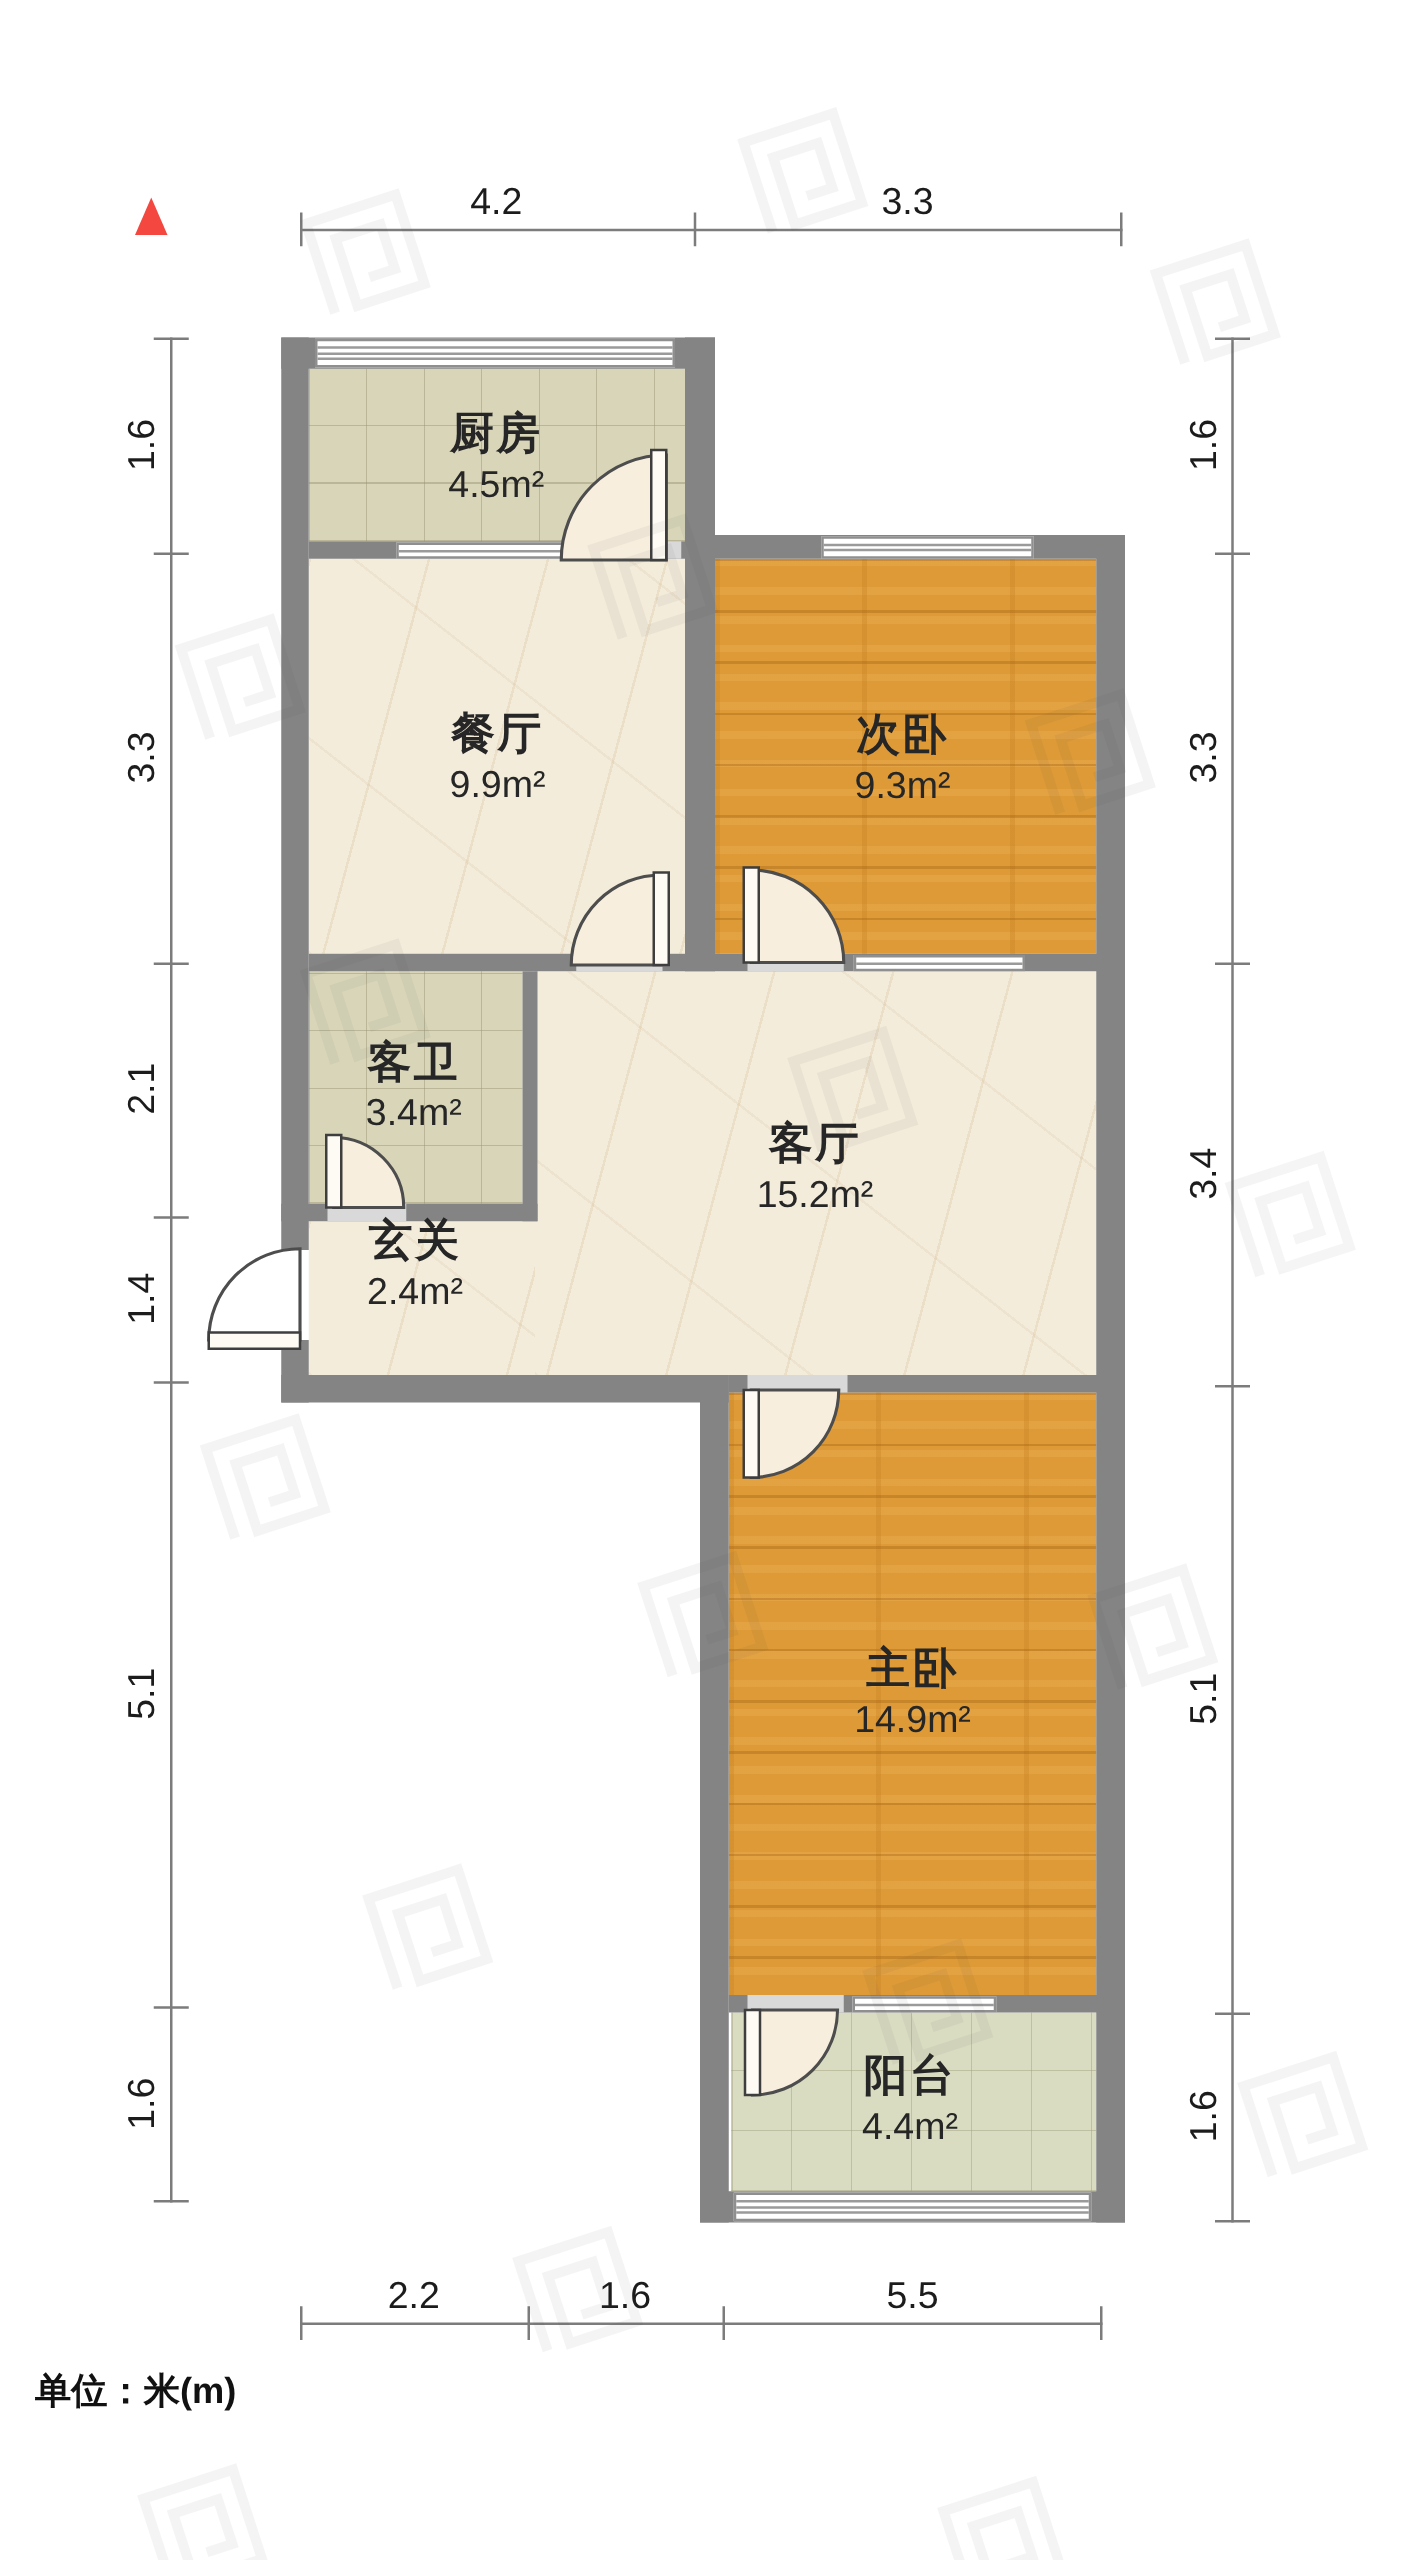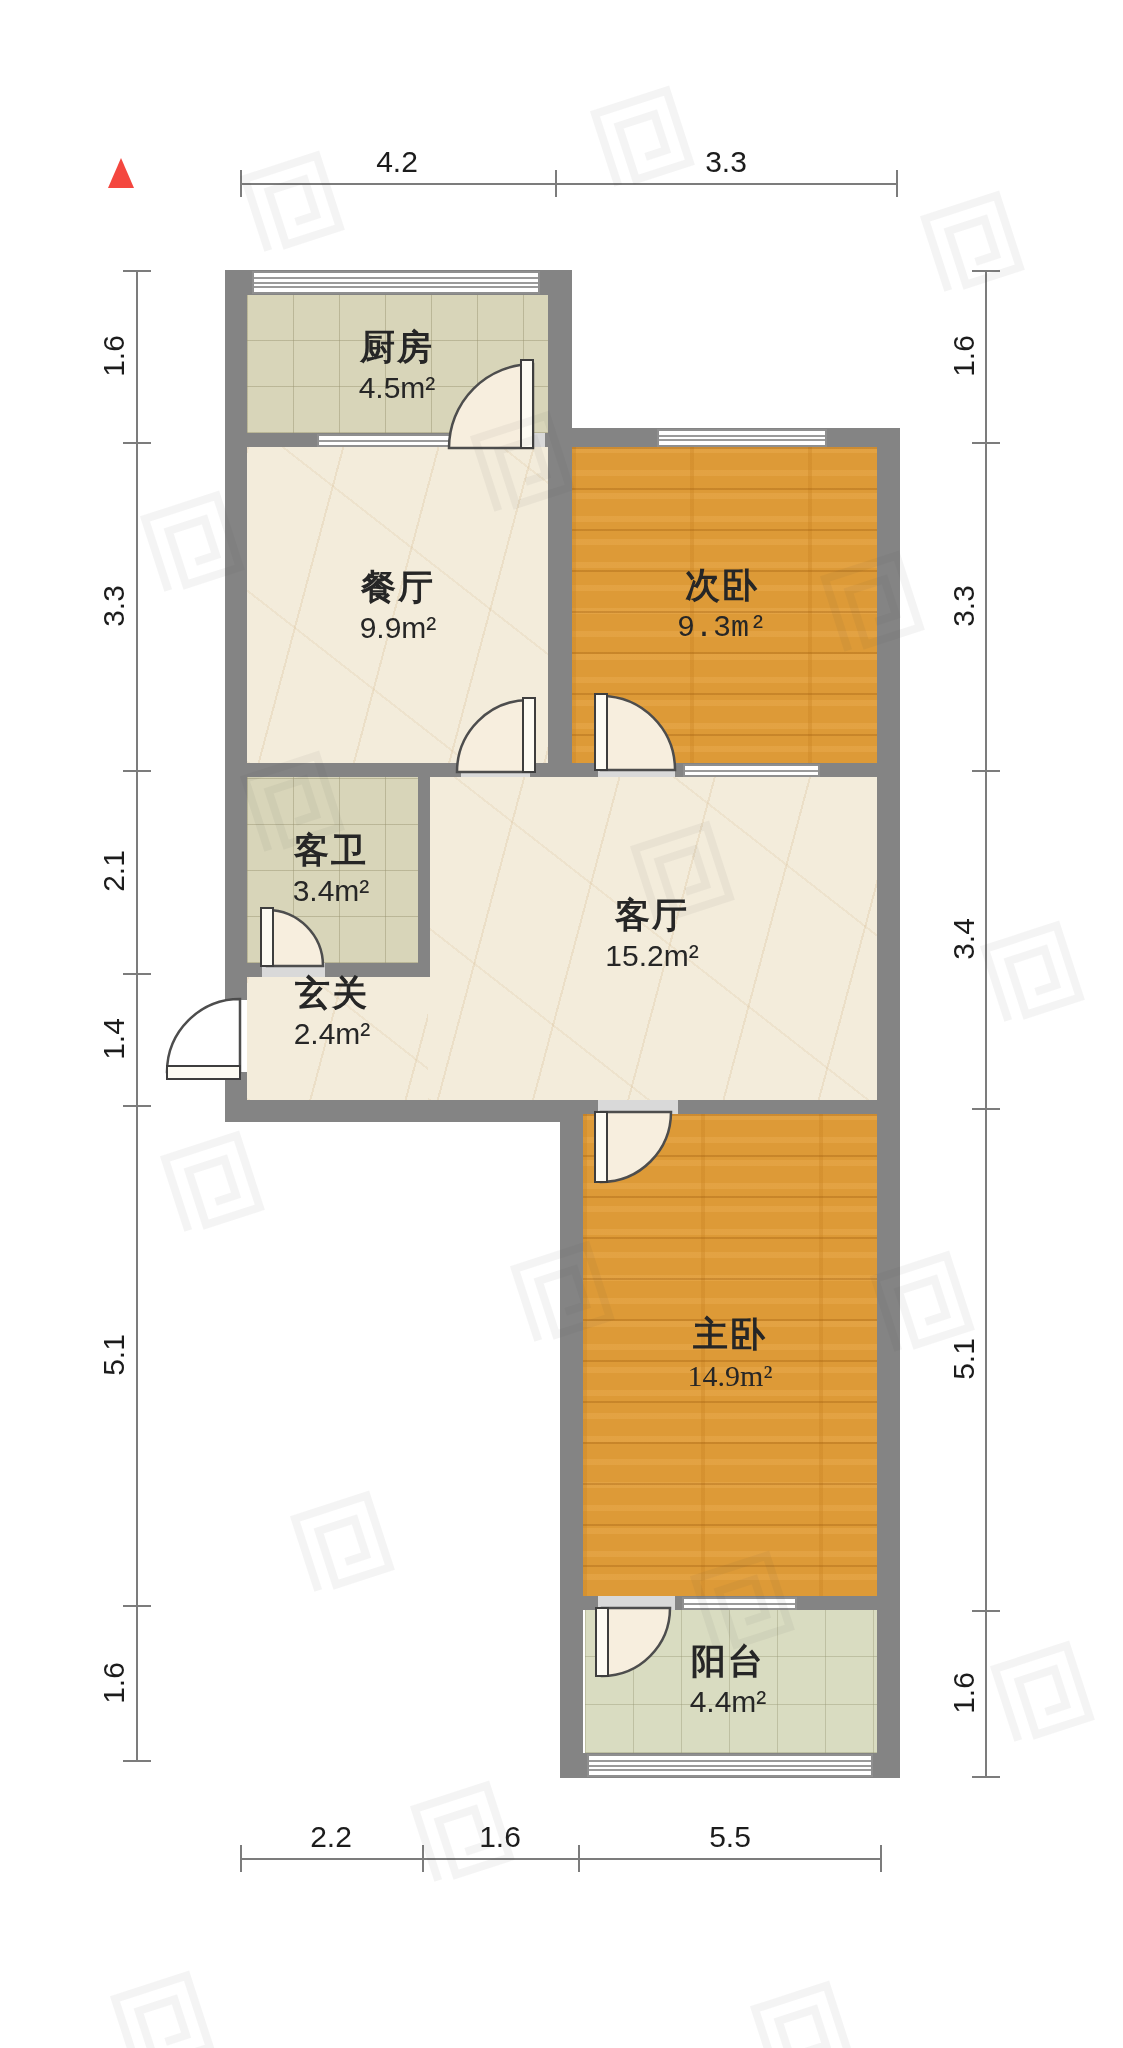--- a/index.html
+++ b/index.html
@@ -147,37 +147,37 @@
   </svg>
 
   <div class="rlabel" style="left:397px;top:366px;">
     <div class="rname">厨房</div>
     <div class="rarea">4.5m²</div>
   </div>
   <div class="rlabel" style="left:398px;top:606px;">
     <div class="rname">餐厅</div>
     <div class="rarea">9.9m²</div>
   </div>
-  <div class="rlabel" style="left:722px;top:607px;font-family:Liberation Mono, monospace;">
+  <div class="rlabel" style="left:722px;top:607px;">
     <div class="rname">次卧</div>
     <div class="rarea">9.3m²</div>
   </div>
   <div class="rlabel" style="left:331px;top:869px;">
     <div class="rname">客卫</div>
     <div class="rarea">3.4m²</div>
   </div>
   <div class="rlabel" style="left:332px;top:1012px;">
     <div class="rname">玄关</div>
     <div class="rarea">2.4m²</div>
   </div>
   <div class="rlabel" style="left:652px;top:934px;">
     <div class="rname">客厅</div>
     <div class="rarea">15.2m²</div>
   </div>
-  <div class="rlabel" style="left:730px;top:1354px;font-family:Liberation Serif, serif;">
+  <div class="rlabel" style="left:730px;top:1354px;">
     <div class="rname">主卧</div>
     <div class="rarea">14.9m²</div>
   </div>
   <div class="rlabel" style="left:728px;top:1680px;">
     <div class="rname">阳台</div>
     <div class="rarea">4.4m²</div>
   </div>
 
   <div class="dimline" style="left:240px;top:183px;width:658px;height:2px;"></div>
   <div class="tick" style="left:240px;top:170px;width:2px;height:27px;"></div>
@@ -217,20 +217,21 @@
   <div class="tick" style="left:972px;top:1108px;width:28px;height:2px;"></div>
   <div class="tick" style="left:972px;top:1610px;width:28px;height:2px;"></div>
   <div class="tick" style="left:972px;top:1776px;width:28px;height:2px;"></div>
   <div class="dimtext-v" style="left:964px;top:356px;">1.6</div>
   <div class="dimtext-v" style="left:964px;top:606px;">3.3</div>
   <div class="dimtext-v" style="left:964px;top:939px;">3.4</div>
   <div class="dimtext-v" style="left:964px;top:1359px;">5.1</div>
   <div class="dimtext-v" style="left:964px;top:1693px;">1.6</div>
 
   <div class="notes">
+    <div>单位：米(m)</div>
   </div>
 
 <div class="wm" style="left: 250px; top: 160px;"><svg width="86" height="86" viewBox="0 0 64 64">
         <path d="M4,60 L4,4 L60,4 L60,60 L18,60 L18,18 L46,18 L46,46 L30,46" fill="none" stroke="#444" stroke-width="6"></path>
       </svg></div>
     <div class="wm" style="left: 600px; top: 95px;"><svg width="86" height="86" viewBox="0 0 64 64">
         <path d="M4,60 L4,4 L60,4 L60,60 L18,60 L18,18 L46,18 L46,46 L30,46" fill="none" stroke="#444" stroke-width="6"></path>
       </svg></div>
     <div class="wm" style="left: 930px; top: 200px;"><svg width="86" height="86" viewBox="0 0 64 64">
         <path d="M4,60 L4,4 L60,4 L60,60 L18,60 L18,18 L46,18 L46,46 L30,46" fill="none" stroke="#444" stroke-width="6"></path>

